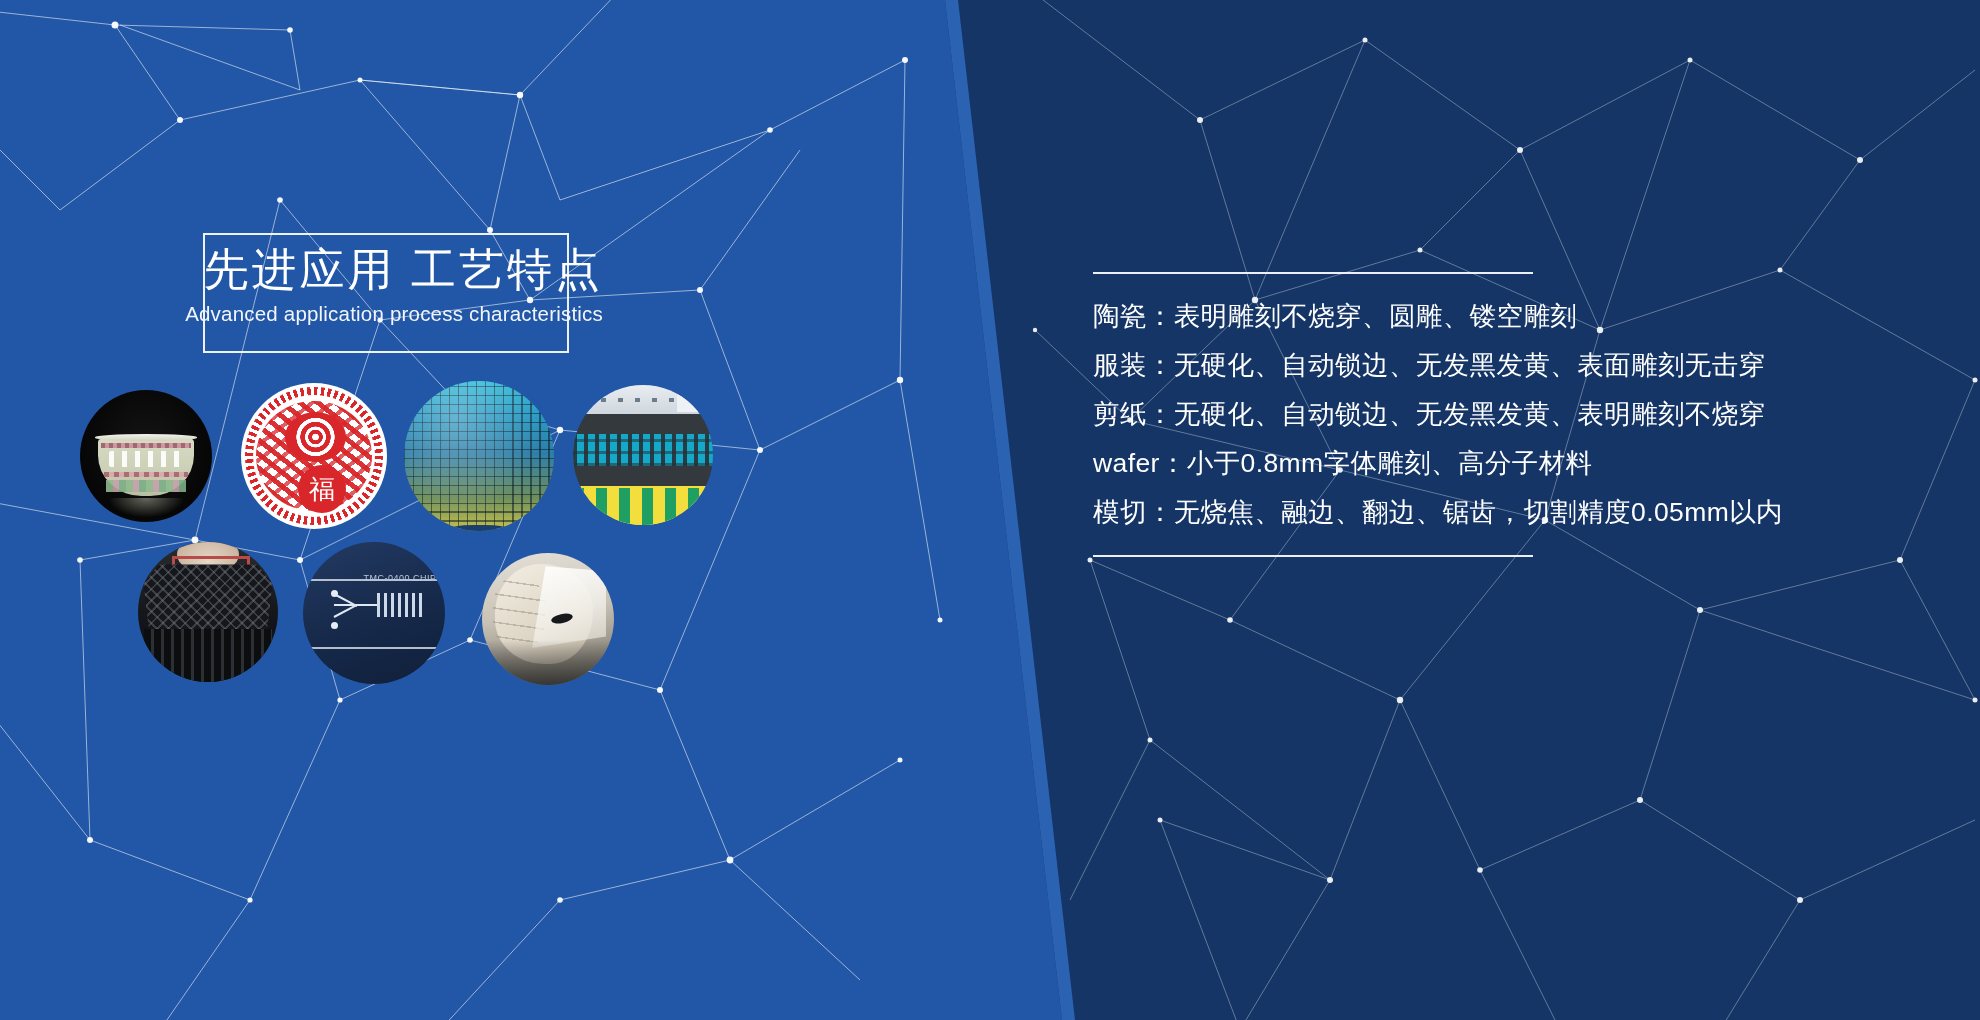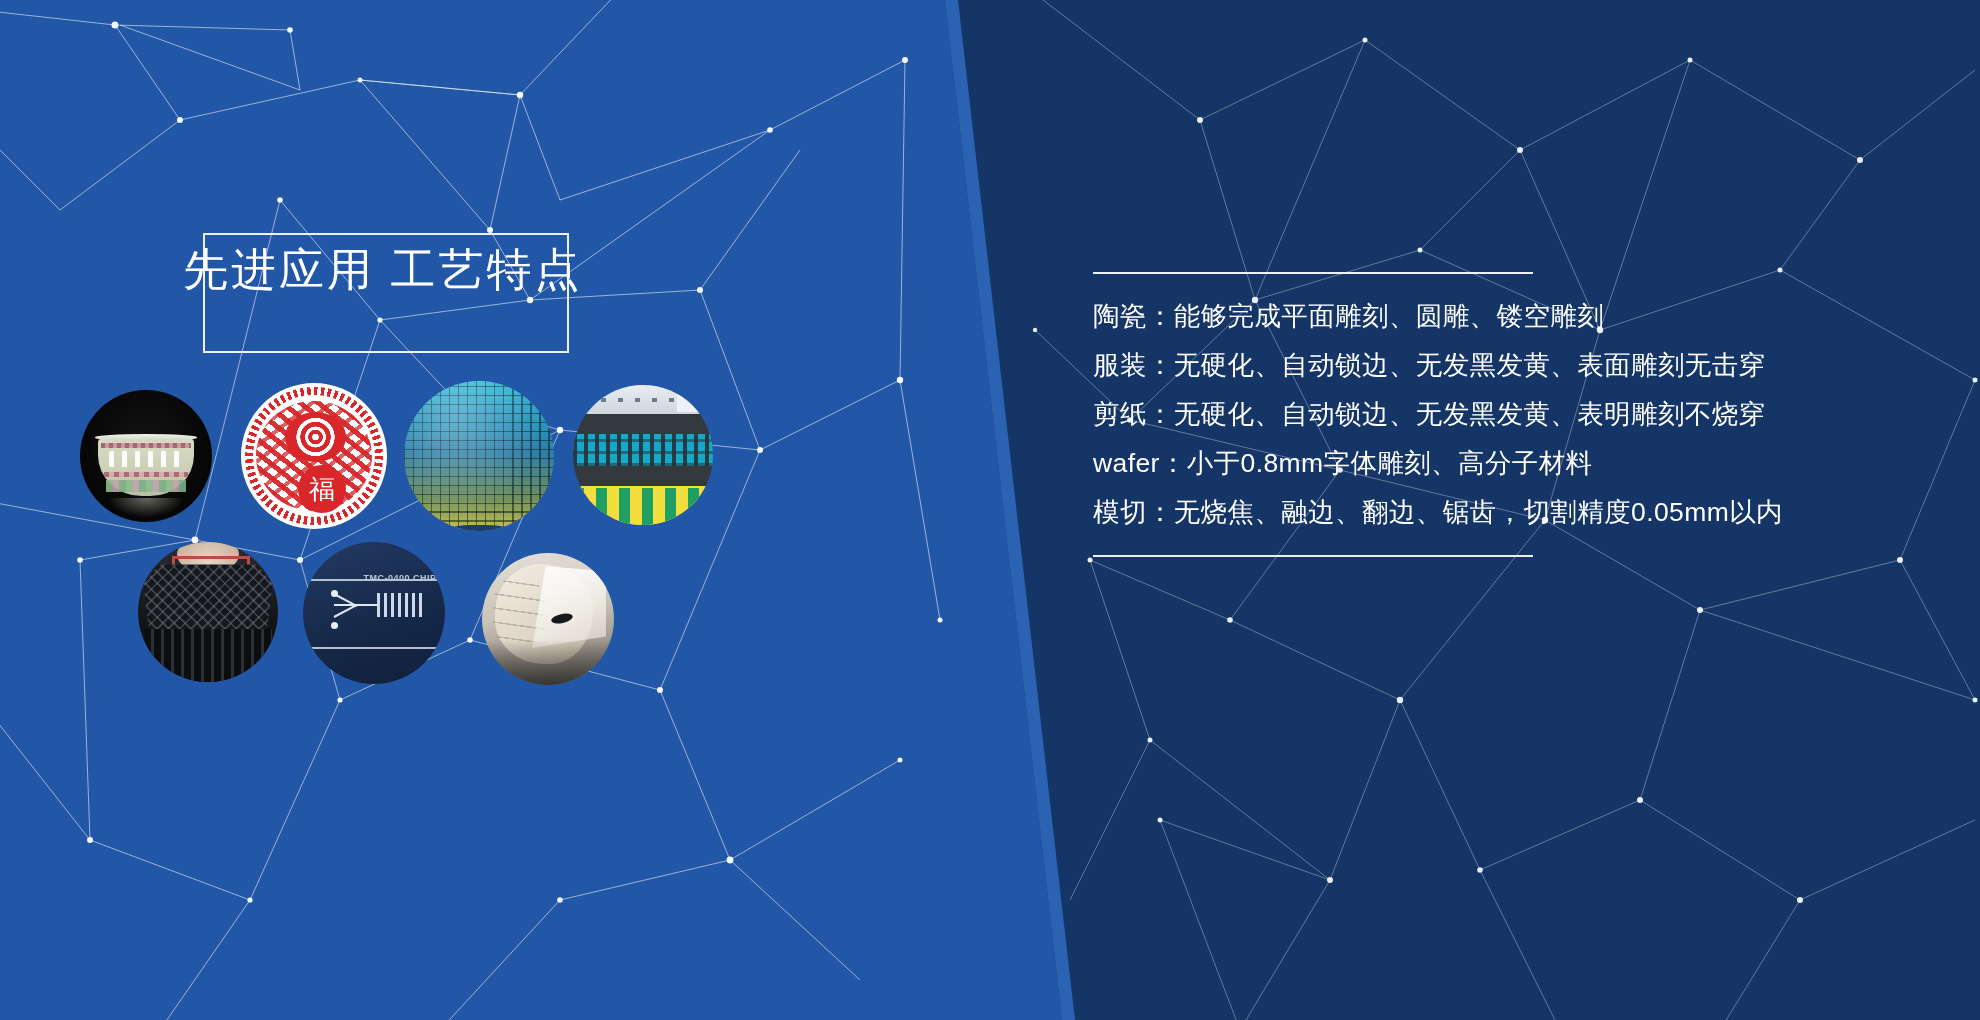--- a/index.html
+++ b/index.html
@@ -19,21 +19,21 @@
 
   .netlayer{position:absolute;top:0;left:0;width:1980px;height:1020px;}
   .net-left{-webkit-clip-path:polygon(0 0,945px 0,1062px 1020px,0 1020px);
                     clip-path:polygon(0 0,945px 0,1062px 1020px,0 1020px);}
   .net-right{-webkit-clip-path:polygon(945px 0,1980px 0,1980px 1020px,1062px 1020px);
                      clip-path:polygon(945px 0,1980px 0,1980px 1020px,1062px 1020px);}
 
   
   #title-block{position:absolute;left:203px;top:233px;width:362px;height:116px;
       border:2px solid rgba(255,255,255,.92);}
-  #title-inner{position:absolute;left:-22px;top:6px;width:420px;text-align:left;}
+  #title-inner{position:absolute;left:-22px;top:6px;width:420px;text-align:right;}
   #title-cn{color:#fff;font-size:45px;letter-spacing:3px;line-height:58px;white-space:nowrap;font-weight:400;}
   #title-en{color:#f2f5fa;font-size:20.5px;line-height:30px;white-space:nowrap;letter-spacing:.2px;}
 
   
   .circle{position:absolute;border-radius:50%;overflow:hidden;}
   .c-inner{position:absolute;left:0;top:0;width:100%;height:100%;}
 
   
   .bowl-bg{background:radial-gradient(ellipse at 50% 45%,#151515 0%,#080808 60%,#000 100%);}
   .bowl-body{position:absolute;left:14%;top:36%;width:72%;height:44%;
@@ -117,21 +117,21 @@
 
   
   .mf-bg{background:linear-gradient(160deg,#233a63 0%,#16294a 55%,#101f3a 100%);}
   .mf-line{position:absolute;left:-6%;height:2px;background:rgba(225,232,242,.78);}
   .mf-ch1{position:absolute;left:22%;top:44%;width:30%;height:2px;background:#dfe7f2;}
   .mf-ch2{position:absolute;left:22%;top:36%;width:18%;height:2px;background:#dfe7f2;transform:rotate(28deg);transform-origin:left center;}
   .mf-ch3{position:absolute;left:22%;top:52%;width:18%;height:2px;background:#dfe7f2;transform:rotate(-28deg);transform-origin:left center;}
   .mf-node{position:absolute;width:7px;height:7px;border-radius:50%;background:#e6ecf5;}
   .mf-comb{position:absolute;left:52%;top:36%;width:34%;height:17%;
       background:repeating-linear-gradient(90deg,#cdd8e8 0 3px,transparent 3px 7px);}
-  .mf-label{position:absolute;right:6%;top:22%;color:#b9c6da;font-size:9px;letter-spacing:.5px;font-weight:bold;}
+  .mf-label{position:absolute;right:6%;top:22%;color:#b9c6da;font-size:9px;letter-spacing:.5px;}
 
   
   .hd-bg{background:linear-gradient(170deg,#e6e2da 0%,#c9c2b6 45%,#6e6a61 100%);}
   .hd-glove{position:absolute;left:10%;top:8%;width:74%;height:76%;
       background:linear-gradient(150deg,#f4efe4,#ddd5c5 60%,#bdb3a1 100%);
       border-radius:46% 52% 44% 50%/50% 46% 52% 44%;}
   .hd-fingers{position:absolute;left:8%;top:18%;width:40%;height:56%;
       background:repeating-linear-gradient(8deg,rgba(150,142,128,.5) 0 1.5px,transparent 1.5px 14px);
       border-radius:40%;}
   .hd-sample{position:absolute;left:52%;top:46%;width:17%;height:7%;background:#17181b;border-radius:50%;transform:rotate(-12deg);}
@@ -275,20 +275,21 @@
       <circle cx="250" cy="900" r="2.6"></circle>
         <circle cx="90" cy="840" r="3"></circle>
       <circle cx="940" cy="620" r="2.5"></circle>
         <circle cx="900" cy="760" r="2.5"></circle>
     </g>
   </svg>
 
   <div id="title-block">
     <div id="title-inner">
       <div id="title-cn">先进应用  工艺特点</div>
+      <div id="title-en">Advanced application process characteristics</div>
     </div>
   </div>
 
   <div class="circle" style="left:80px;top:390px;width:132px;height:132px;">
     <div class="c-inner bowl-bg">
       <div class="bowl-refl"></div>
       <div class="bowl-body"></div>
       <div class="bowl-rim"></div>
       <div class="bowl-band-a"></div>
       <div class="bowl-motif"></div>
@@ -362,21 +363,21 @@
       <div class="hd-fingers"></div>
       <div class="hd-sheet"></div>
       <div class="hd-sample"></div>
       <div class="hd-shadow"></div>
     </div>
   </div>
 
   <div id="feature-panel">
     <div class="rule" id="rule-top"></div>
     <ul id="feature-list">
-      <li class="feature-item pad-a">陶瓷：能够完成平面雕刻、圆雕、镂空雕刻</li>
+      <li class="feature-item pad-a">陶瓷：表明雕刻不烧穿、圆雕、镂空雕刻</li>
       <li class="feature-item">服装：无硬化、自动锁边、无发黑发黄、表面雕刻无击穿</li>
       <li class="feature-item">剪纸：无硬化、自动锁边、无发黑发黄、表明雕刻不烧穿</li>
       <li class="feature-item">wafer：小于0.8mm字体雕刻、高分子材料</li>
       <li class="feature-item">模切：无烧焦、融边、翻边、锯齿，切割精度0.05mm以内</li>
     </ul>
     <div class="rule" id="rule-bottom"></div>
   </div>
 
 </div>
 

